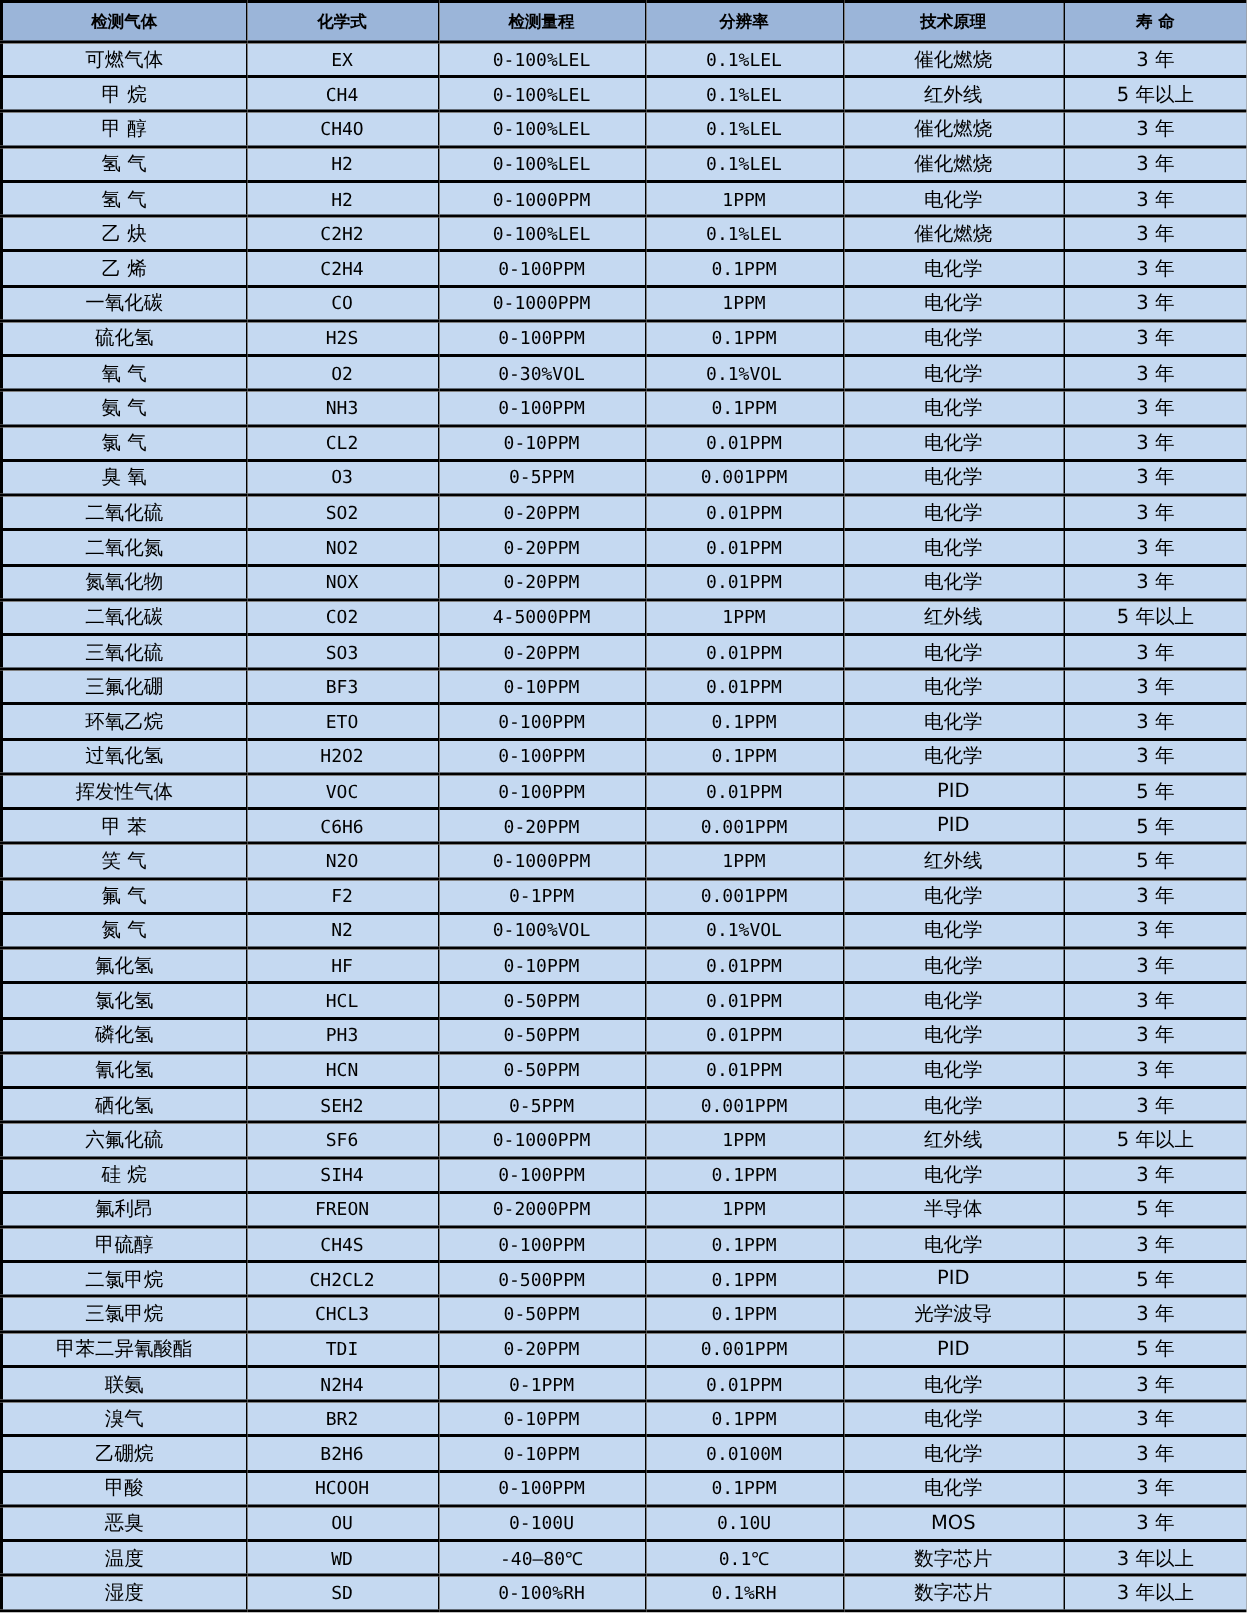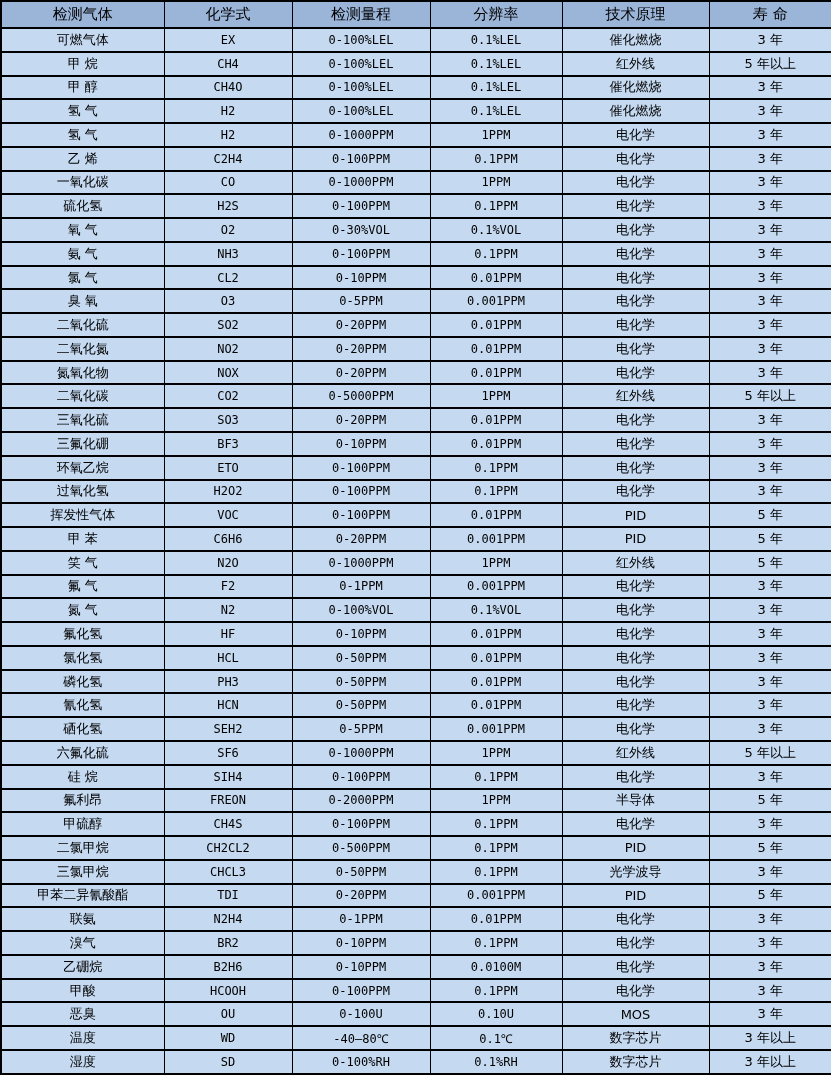--- a/index.html
+++ b/index.html
@@ -21,21 +21,21 @@
   }
   th,td{
     border:1px solid var(--border);
     border-top:2px solid var(--border);
     border-bottom:2px solid var(--border);
     text-align:center;vertical-align:middle;
     padding:0 2px;overflow:hidden;white-space:nowrap;
   }
   thead th{
     background:var(--header-bg);
-    font-weight:normal;font-size:15px;height:25px;
+    font-weight:bold;font-size:11px;height:25px;
   }
   tbody td{
     background:var(--row-bg);
     font-size:13px;
   }
   td.mono{
     font-family:"DejaVu Sans Mono","Liberation Mono",monospace;
     font-size:12px;
   }
 </style>
@@ -96,20 +96,28 @@
       </tr>
       <tr>
         <td>氢 气</td>
         <td class="mono">H2</td>
         <td class="mono">0-1000PPM</td>
         <td class="mono">1PPM</td>
         <td>电化学</td>
         <td>3 年</td>
       </tr>
       <tr>
+        <td>乙 炔</td>
+        <td class="mono">C2H2</td>
+        <td class="mono">0-100%LEL</td>
+        <td class="mono">0.1%LEL</td>
+        <td>催化燃烧</td>
+        <td>3 年</td>
+      </tr>
+      <tr>
         <td>乙 烯</td>
         <td class="mono">C2H4</td>
         <td class="mono">0-100PPM</td>
         <td class="mono">0.1PPM</td>
         <td>电化学</td>
         <td>3 年</td>
       </tr>
       <tr>
         <td>一氧化碳</td>
         <td class="mono">CO</td>
@@ -178,21 +186,21 @@
         <td>氮氧化物</td>
         <td class="mono">NOX</td>
         <td class="mono">0-20PPM</td>
         <td class="mono">0.01PPM</td>
         <td>电化学</td>
         <td>3 年</td>
       </tr>
       <tr>
         <td>二氧化碳</td>
         <td class="mono">CO2</td>
-        <td class="mono">0-5000PPM</td>
+        <td class="mono">4-5000PPM</td>
         <td class="mono">1PPM</td>
         <td>红外线</td>
         <td>5 年以上</td>
       </tr>
       <tr>
         <td>三氧化硫</td>
         <td class="mono">SO3</td>
         <td class="mono">0-20PPM</td>
         <td class="mono">0.01PPM</td>
         <td>电化学</td>

